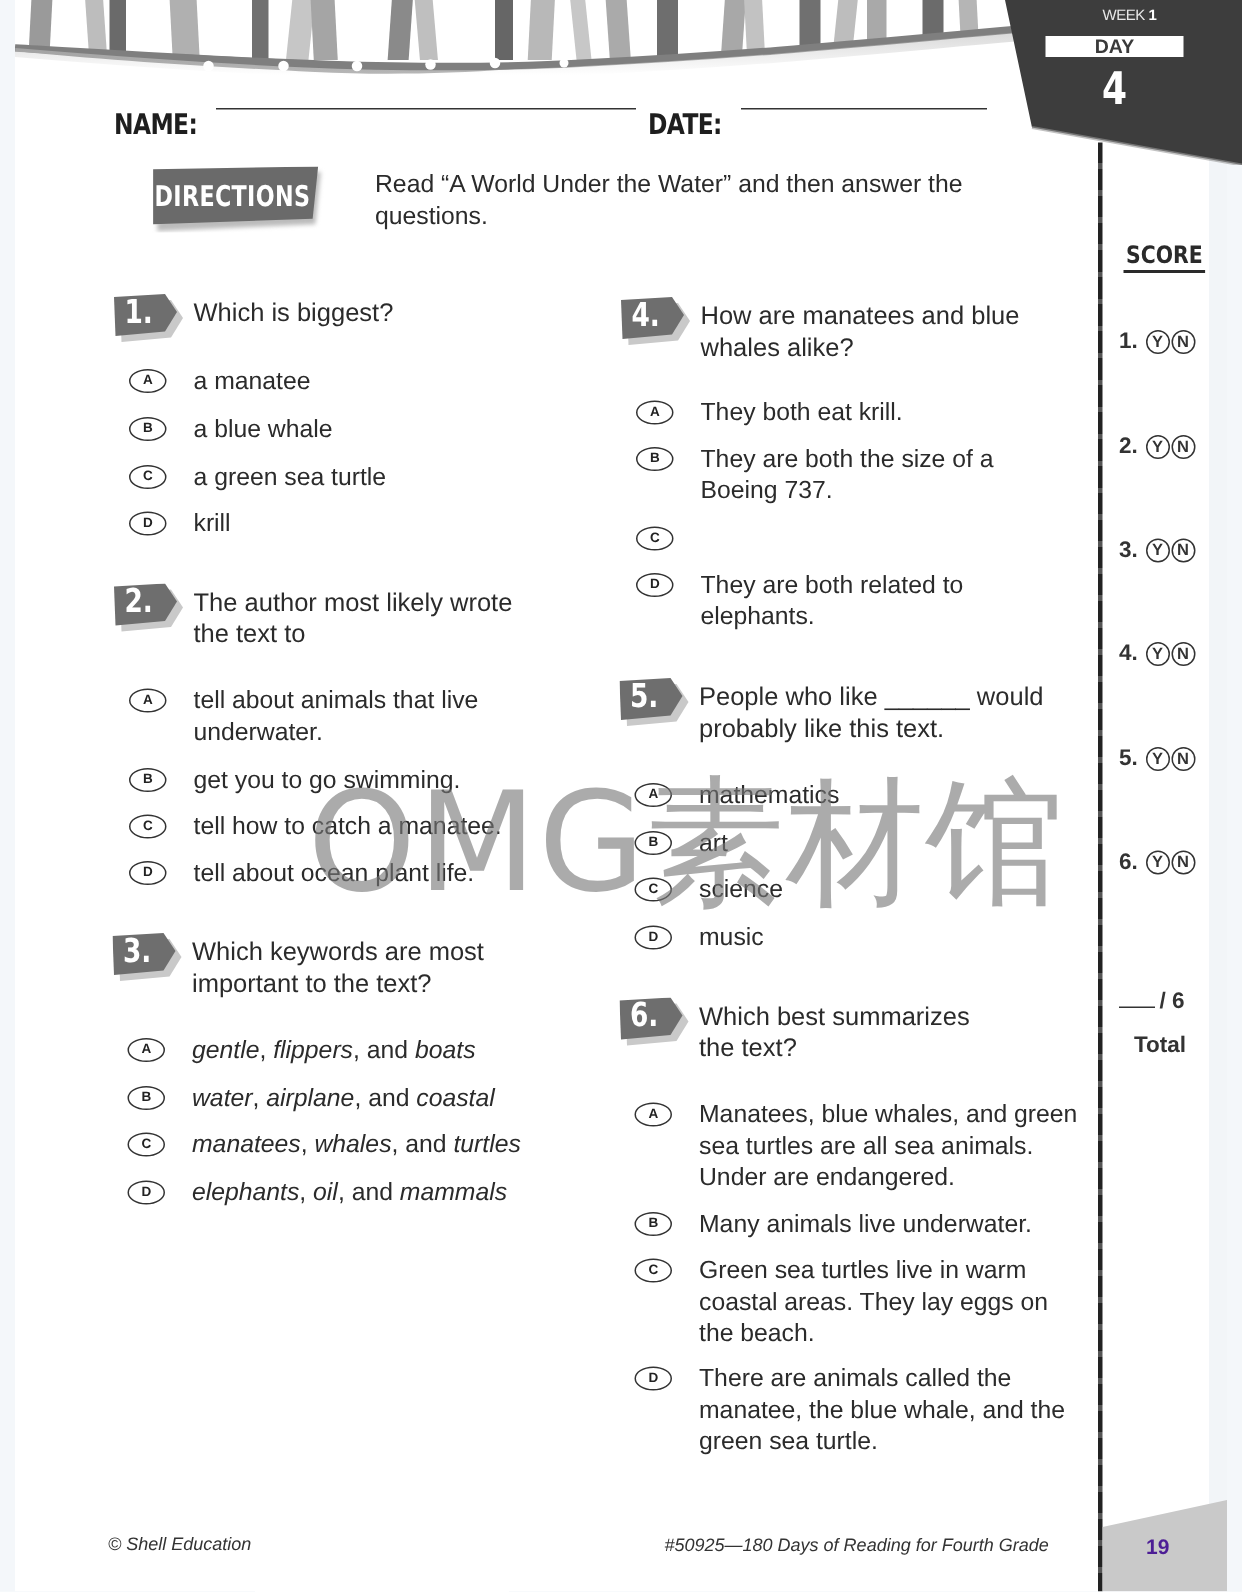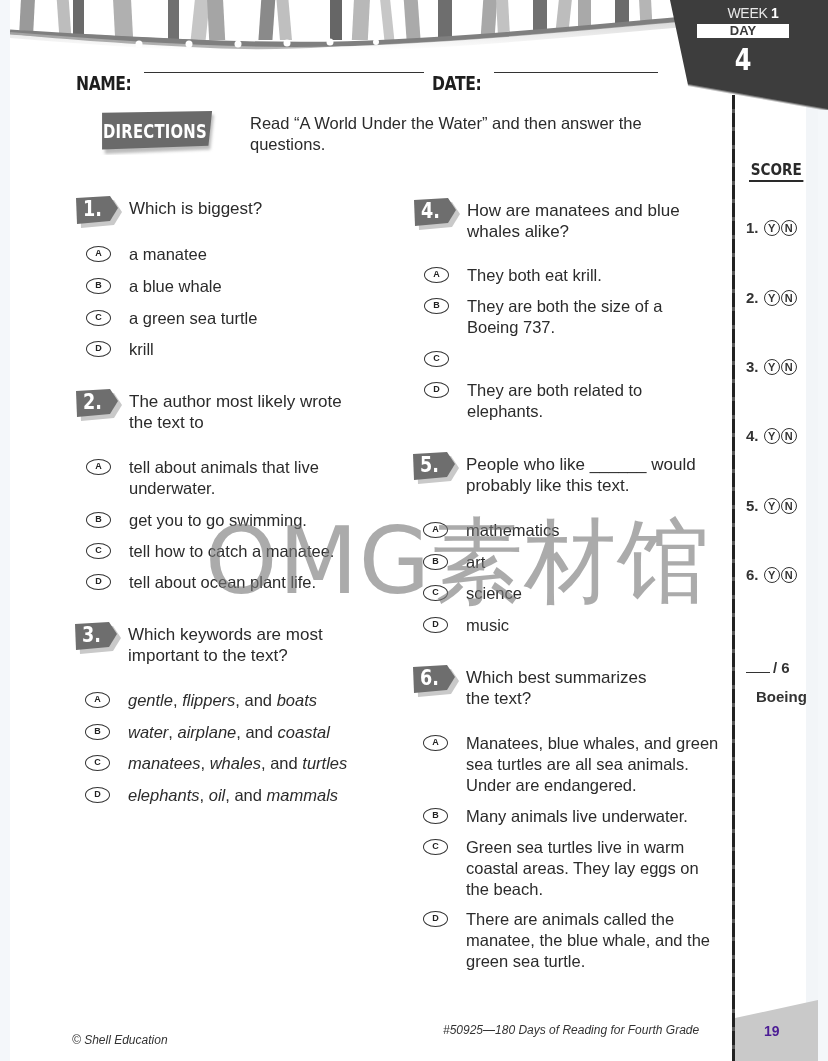--- a/index.html
+++ b/index.html
@@ -10,21 +10,21 @@
   .page-edge-right { position: absolute; right: 0; top: 0; width: 12px; height: 1061px; background: #f2f5f8; }
 
   
   .banner { position: absolute; left: 0; top: 0; width: 808px; height: 60px; overflow: hidden; }
   .stripe { position: absolute; top: -5px; height: 45px; }
   .wave { position: absolute; left: 0; top: 0; width: 808px; height: 60px; }
 
   
   .day-tab { position: absolute; left: 660px; top: 0; width: 168px; height: 110px; }
   .day-tab svg { position: absolute; left: 0; top: 0; }
-  .week-label { position: absolute; left: 708px; top: 5px; width: 90px; text-align: center; color: #e8e8e8; font-size: 14px; letter-spacing: -0.3px; }
+  .week-label { position: absolute; left: 708px; top: 5px; width: 90px; text-align: center; color: #e8e8e8; font-size: 10px; letter-spacing: -0.3px; }
   .week-label b { color: #fff; font-weight: bold; }
   .day-label { position: absolute; left: 697px; top: 24px; width: 92px; height: 14px; background: #fff; color: #3a3a3a; font-weight: bold; font-size: 13px; line-height: 14px; text-align: center; }
   .day-num { position: absolute; left: 710px; top: 42px; width: 66px; text-align: center; color: #fff; font-weight: bold; font-size: 30px; font-family: "DejaVu Sans", sans-serif; transform: scaleX(0.8); }
 
   
   .divider { position: absolute; left: 732px; top: 95px; width: 3px; height: 966px; background: repeating-linear-gradient(to bottom, #222 0 14px, #555 14px 18px); }
 
   
   .name-row { position: absolute; left: 76px; top: 72px; height: 24px; display: flex; }
   .field-label { font-family: "DejaVu Sans", sans-serif; font-weight: bold; font-size: 19px; color: #1e1e1e; transform: scaleX(0.82); transform-origin: left bottom; letter-spacing: -0.5px; }
@@ -51,21 +51,21 @@
   .score-row { position: absolute; left: 746px; display: flex; align-items: center; font-weight: bold; font-size: 15px; color: #333; }
   .yn { width: 16px; height: 16px; border: 1.2px solid #333; border-radius: 50%; font-size: 11px; line-height: 14px; text-align: center; margin-left: 1px; cursor: pointer; }
   .score-total { position: absolute; left: 746px; top: 659px; font-weight: bold; font-size: 15px; color: #333; }
   .score-total .blank { display: inline-block; width: 24px; border-bottom: 1.5px solid #333; margin-right: 3px; }
   .total-label { position: absolute; left: 756px; top: 688px; font-weight: bold; font-size: 15px; color: #333; }
 
   
   .watermark { position: absolute; left: 205px; top: 500px; font-size: 92px; color: rgba(120,120,120,0.62); letter-spacing: 1px; white-space: nowrap; pointer-events: none; font-family: "DejaVu Sans", sans-serif; }
 
   
-  .footer-left { position: absolute; left: 72px; top: 1022px; font-size: 12px; font-style: italic; color: #333; margin-top: 11px; }
+  .footer-left { position: absolute; left: 72px; top: 1022px; font-size: 12px; font-style: italic; color: #333; }
   .footer-mid { position: absolute; left: 443px; top: 1023px; font-size: 12px; font-style: italic; color: #333; }
   .page-corner { position: absolute; left: 735px; top: 1000px; width: 83px; height: 61px; }
   .page-num { position: absolute; left: 764px; top: 1023px; font-weight: bold; font-size: 14px; color: #4c1d95; }
 </style>
 </head>
 <body>
 
 <div class="page">
 
   <div class="banner">
@@ -306,21 +306,21 @@
 </div>
 
 <div class="score-title">SCORE</div>
 <div class="score-row" style="top:219px"><span>1.</span>&nbsp;<span class="yn">Y</span><span class="yn">N</span></div>
 <div class="score-row" style="top:289px"><span>2.</span>&nbsp;<span class="yn">Y</span><span class="yn">N</span></div>
 <div class="score-row" style="top:358px"><span>3.</span>&nbsp;<span class="yn">Y</span><span class="yn">N</span></div>
 <div class="score-row" style="top:427px"><span>4.</span>&nbsp;<span class="yn">Y</span><span class="yn">N</span></div>
 <div class="score-row" style="top:497px"><span>5.</span>&nbsp;<span class="yn">Y</span><span class="yn">N</span></div>
 <div class="score-row" style="top:566px"><span>6.</span>&nbsp;<span class="yn">Y</span><span class="yn">N</span></div>
 <div class="score-total"><span class="blank"></span><span>/ 6</span></div>
-<div class="total-label">Boeing</div>
+<div class="total-label">Total</div>
 
 <div class="watermark">OMG素材馆</div>
 
 <div class="footer-left">© Shell Education</div>
 <div class="footer-mid">#50925—180 Days of Reading for Fourth Grade</div>
 <svg class="page-corner" width="83" height="61" viewBox="0 0 83 61">
   <path d="M0,18 L83,0 L83,61 L0,61 Z" fill="#c9c9c9"></path>
 </svg>
 <div class="page-num">19</div>
 

